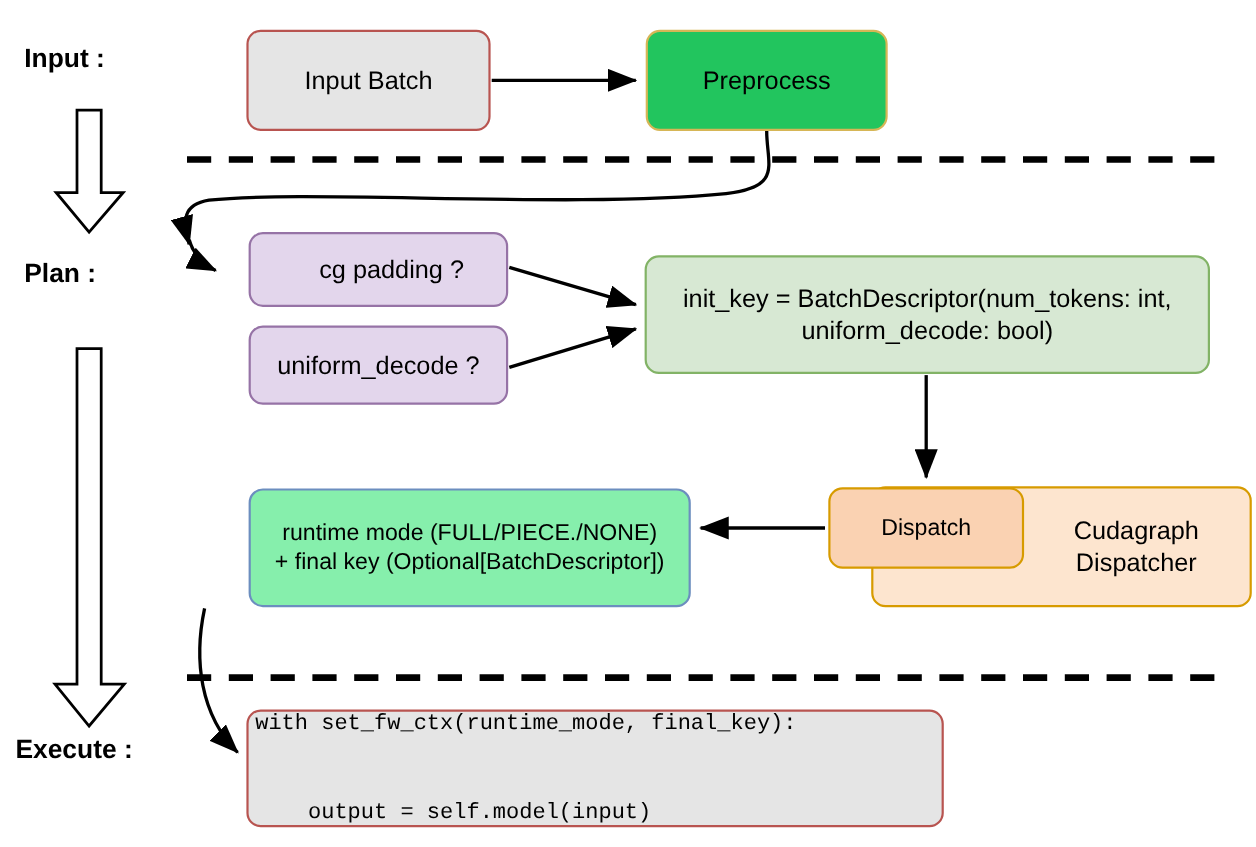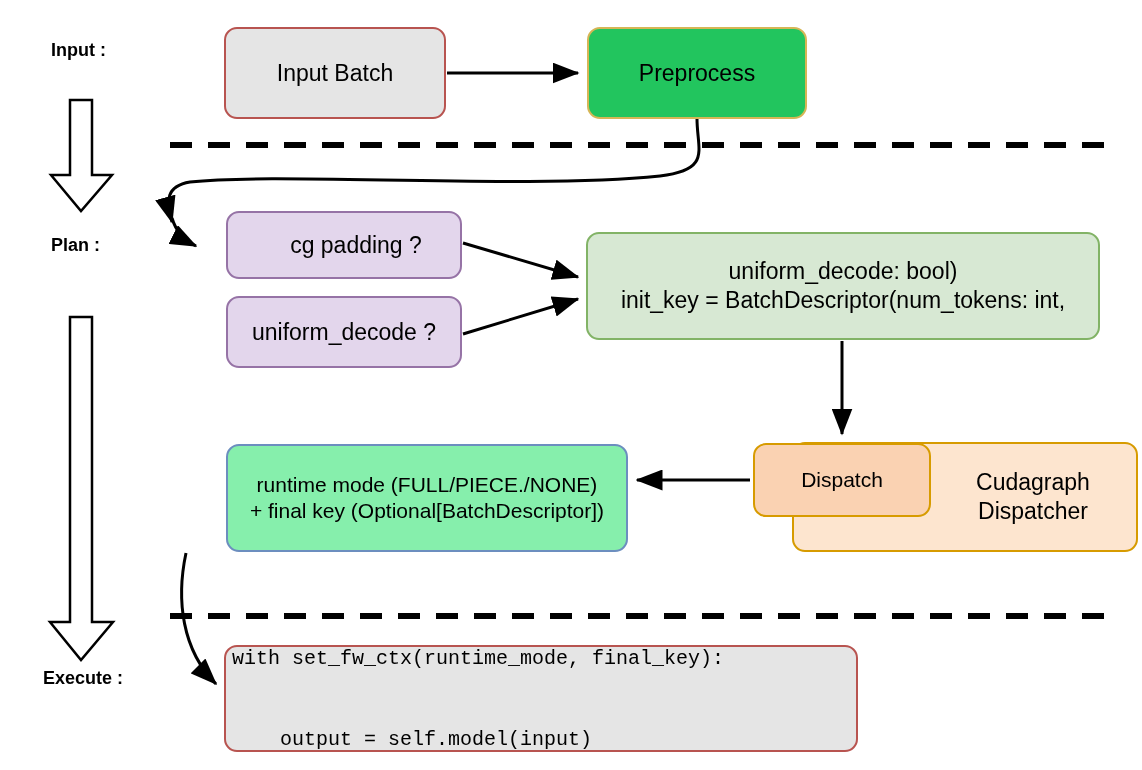--- a/index.html
+++ b/index.html
@@ -20,25 +20,24 @@
     left: 0;
     top: 0;
     width: 1142px;
     height: 770px;
     pointer-events: none;
   }
   .stage-label {
     position: absolute;
     font-family: "Liberation Sans", sans-serif;
     font-weight: bold;
-    font-size: 18px;
+    font-size: 24px;
     color: #000000;
     white-space: nowrap;
     letter-spacing: 0px;
-    margin-left: 29px;
   }
   .node {
     position: absolute;
     box-sizing: border-box;
     border-radius: 13px;
     border-width: 2px;
     border-style: solid;
     display: flex;
     align-items: center;
     justify-content: center;
@@ -90,22 +89,22 @@
   <div class="node node-purple z-top" style="left:226px; top:211px; width:236px; height:68px;padding-left:32px;">
     <span>cg padding ?</span>
   </div>
 
   <div class="node node-purple z-top" style="left:226px; top:296px; width:236px; height:72px;">
     <span>uniform_decode ?</span>
   </div>
 
   <div class="node node-green z-top" style="left:586px; top:232px; width:514px; height:108px;">
     <div>
+      <div>init_key = BatchDescriptor(num_tokens: int,</div>
       <div>uniform_decode: bool)</div>
-      <div>init_key = BatchDescriptor(num_tokens: int,</div>
     </div>
   </div>
 
   <div class="node node-orange-outer z-top" style="left:792px; top:442px; width:346px; height:110px; justify-content:flex-end; padding-right:18px;">
     <div style="width:170px;">
       <div>Cudagraph</div>
       <div>Dispatcher</div>
     </div>
   </div>
 

